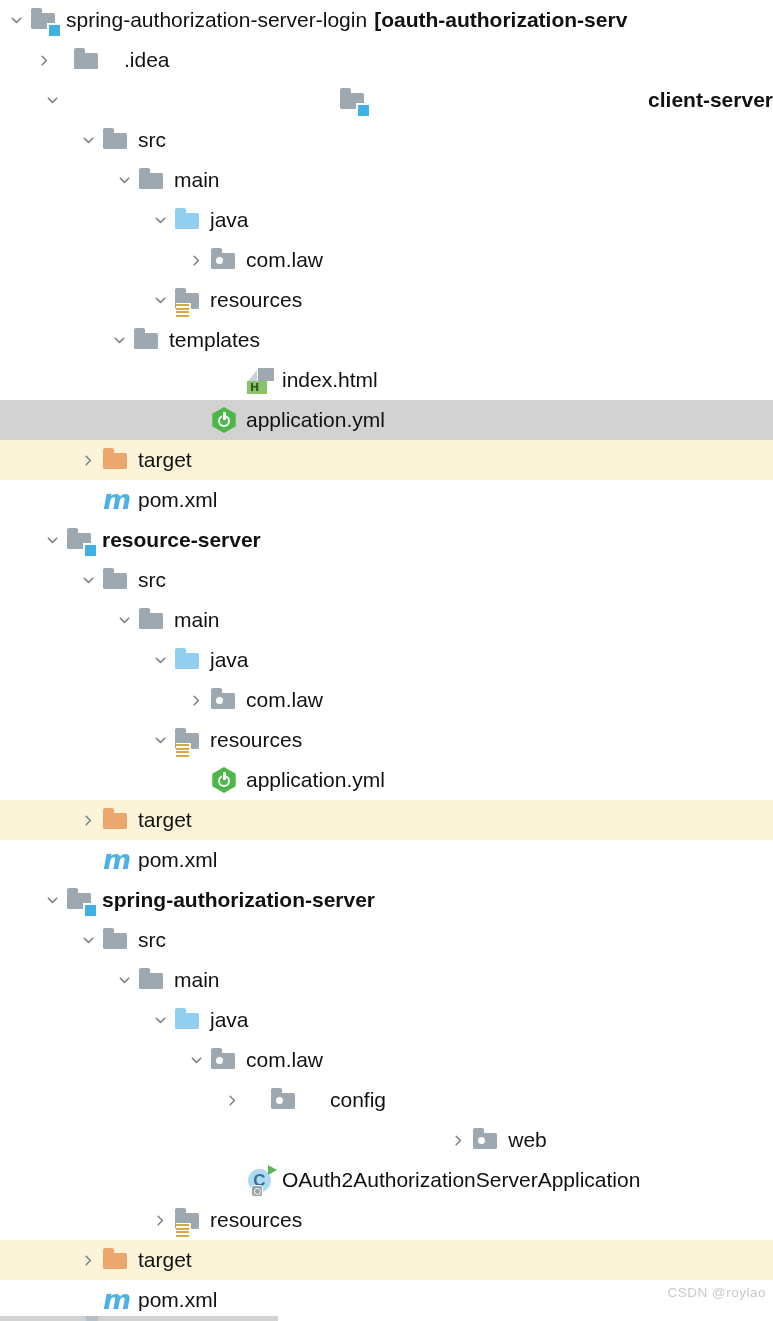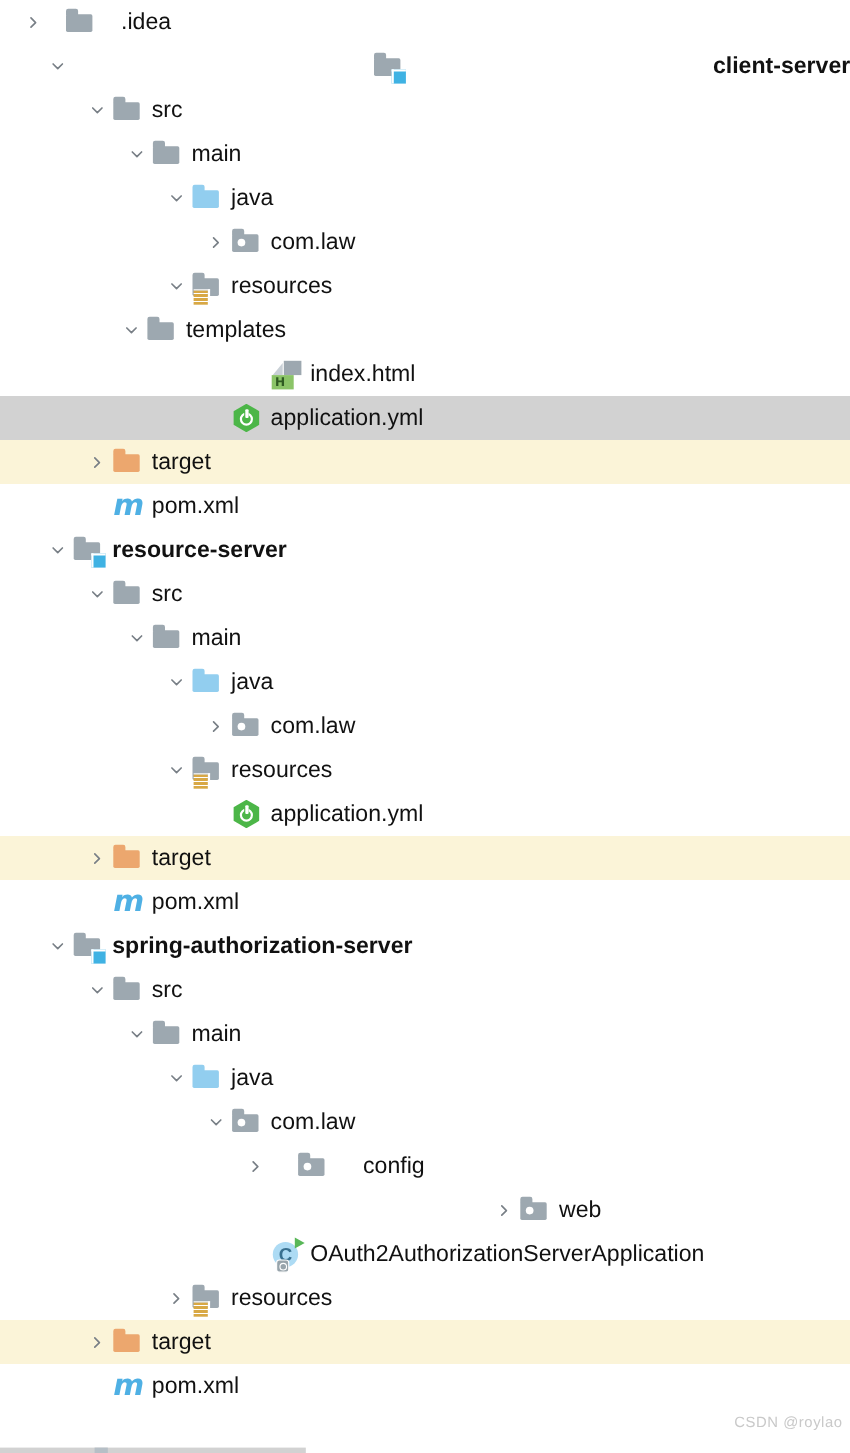--- a/index.html
+++ b/index.html
@@ -84,21 +84,33 @@
   .hscroll-nub { position:absolute; left:86px; top:1316px; width:12px; height:5px; background:#B6BFC6; }
 
   .watermark { position:absolute; right:7px; bottom:21px; font-size:13.5px;
           color:var(--watermark-gray); letter-spacing:.5px; }
 </style>
 </head>
 <body>
 
 <div class="panel">
   <div id="tree">
-      <div class="row" style="padding-left: 19px; gap: 15px;">
+      <div class="row" style="padding-left: 5px;">
+        <span class="chev ">
+          <svg width="15" height="15" viewBox="0 0 16 16">
+            <polyline points="3.5,5.5 8,10 12.5,5.5" fill="none" stroke="currentColor" stroke-width="1.6" stroke-linecap="round" stroke-linejoin="round"></polyline>
+          </svg>
+        </span>
+        <span class="icon-wrap">
+          <span class="fold c-gray badge-module"></span>
+        </span>
+        <span class="lbl">spring-authorization-server-login</span>
+        <span class="lbl bold suffix">[oauth-authorization-serv</span>
+      </div>
+      <div class="row" style="padding-left: 33px; gap: 15px;">
         <span class="chev right">
           <svg width="15" height="15" viewBox="0 0 16 16">
             <polyline points="3.5,5.5 8,10 12.5,5.5" fill="none" stroke="currentColor" stroke-width="1.6" stroke-linecap="round" stroke-linejoin="round"></polyline>
           </svg>
         </span>
         <span class="icon-wrap">
           <span class="fold c-gray"></span>
         </span>
         <span class="lbl">.idea</span>
       </div>

